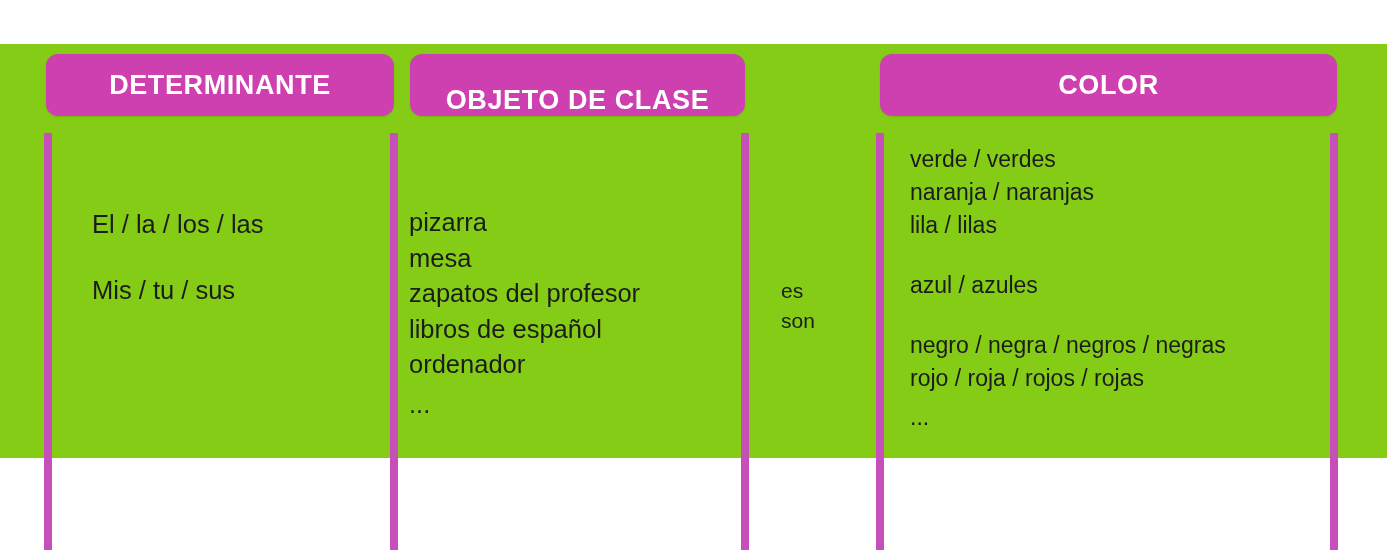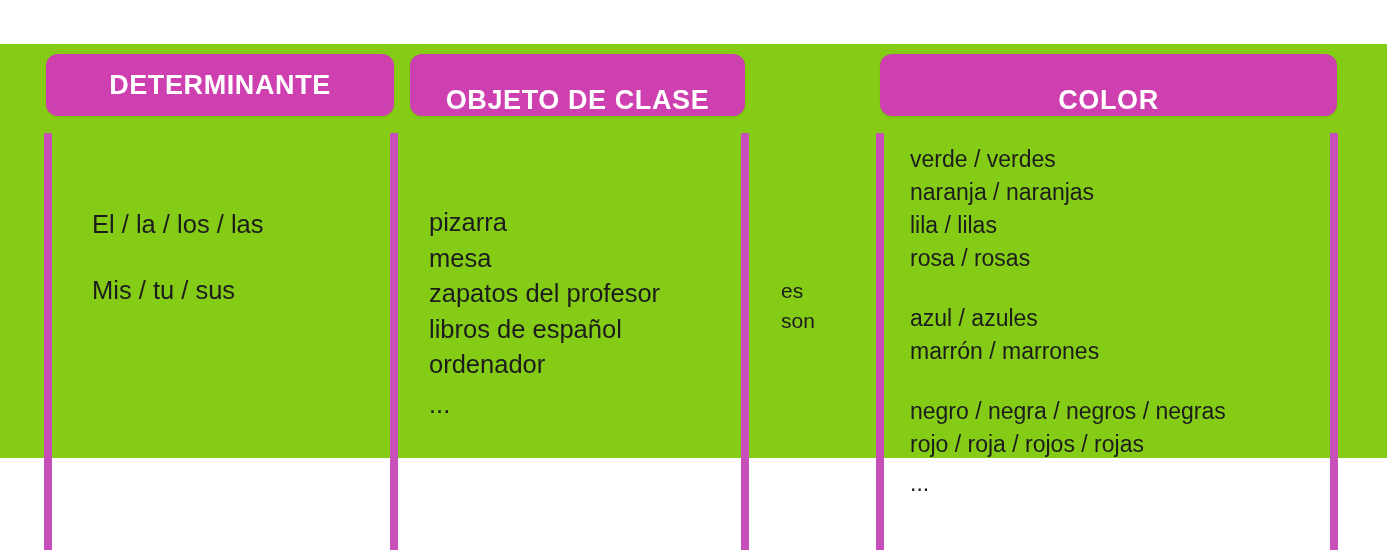--- a/index.html
+++ b/index.html
@@ -38,21 +38,21 @@
   .header-pill .pill-label {
     color: #ffffff;
     font-size: 27px;
     font-weight: bold;
     letter-spacing: 0.6px;
     white-space: nowrap;
   }
 
   #pill-determinante { left: 46px;  width: 348px; }
   #pill-objeto       { left: 410px; width: 335px; align-items: flex-end; }
-  #pill-color        { left: 880px; width: 457px; align-items: flex-end; }
+  #pill-color        { left: 880px; width: 457px; }
 
   
   .vbar {
     position: absolute;
     top: 89px;
     width: 8px;
     height: 432px;
     background: #c74fba;
     border-radius: 1px;
   }
@@ -75,21 +75,21 @@
     left: 92px;
     top: 168px;
   }
   #col-determinante .line {
     margin-bottom: 40px;
     font-size: 25.5px;
   }
   #col-determinante .line:last-child { margin-bottom: 0; }
 
   #col-objeto {
-    left: 429px;
+    left: 409px;
     top: 166px;
   }
   #col-objeto .line {
     margin-bottom: 10px;
     font-size: 25.5px;
   }
   #col-objeto .line.ellipsis {
     margin-top: 14px;
     margin-bottom: 0;
   }
@@ -158,26 +158,24 @@
     <div class="line">es</div>
     <div class="line">son</div>
   </div>
 
   <div class="col" id="col-color">
 
     <div class="group">
       <div class="line">verde / verdes</div>
       <div class="line">naranja / naranjas</div>
       <div class="line">lila / lilas</div>
-      <div class="line">rosa / rosas</div>
     </div>
 
     <div class="group">
       <div class="line">azul / azules</div>
-      <div class="line">marrón / marrones</div>
     </div>
 
     <div class="group">
       <div class="line">negro / negra / negros / negras</div>
       <div class="line">rojo / roja / rojos / rojas</div>
       <div class="line ellipsis">...</div>
     </div>
 
   </div>
 

